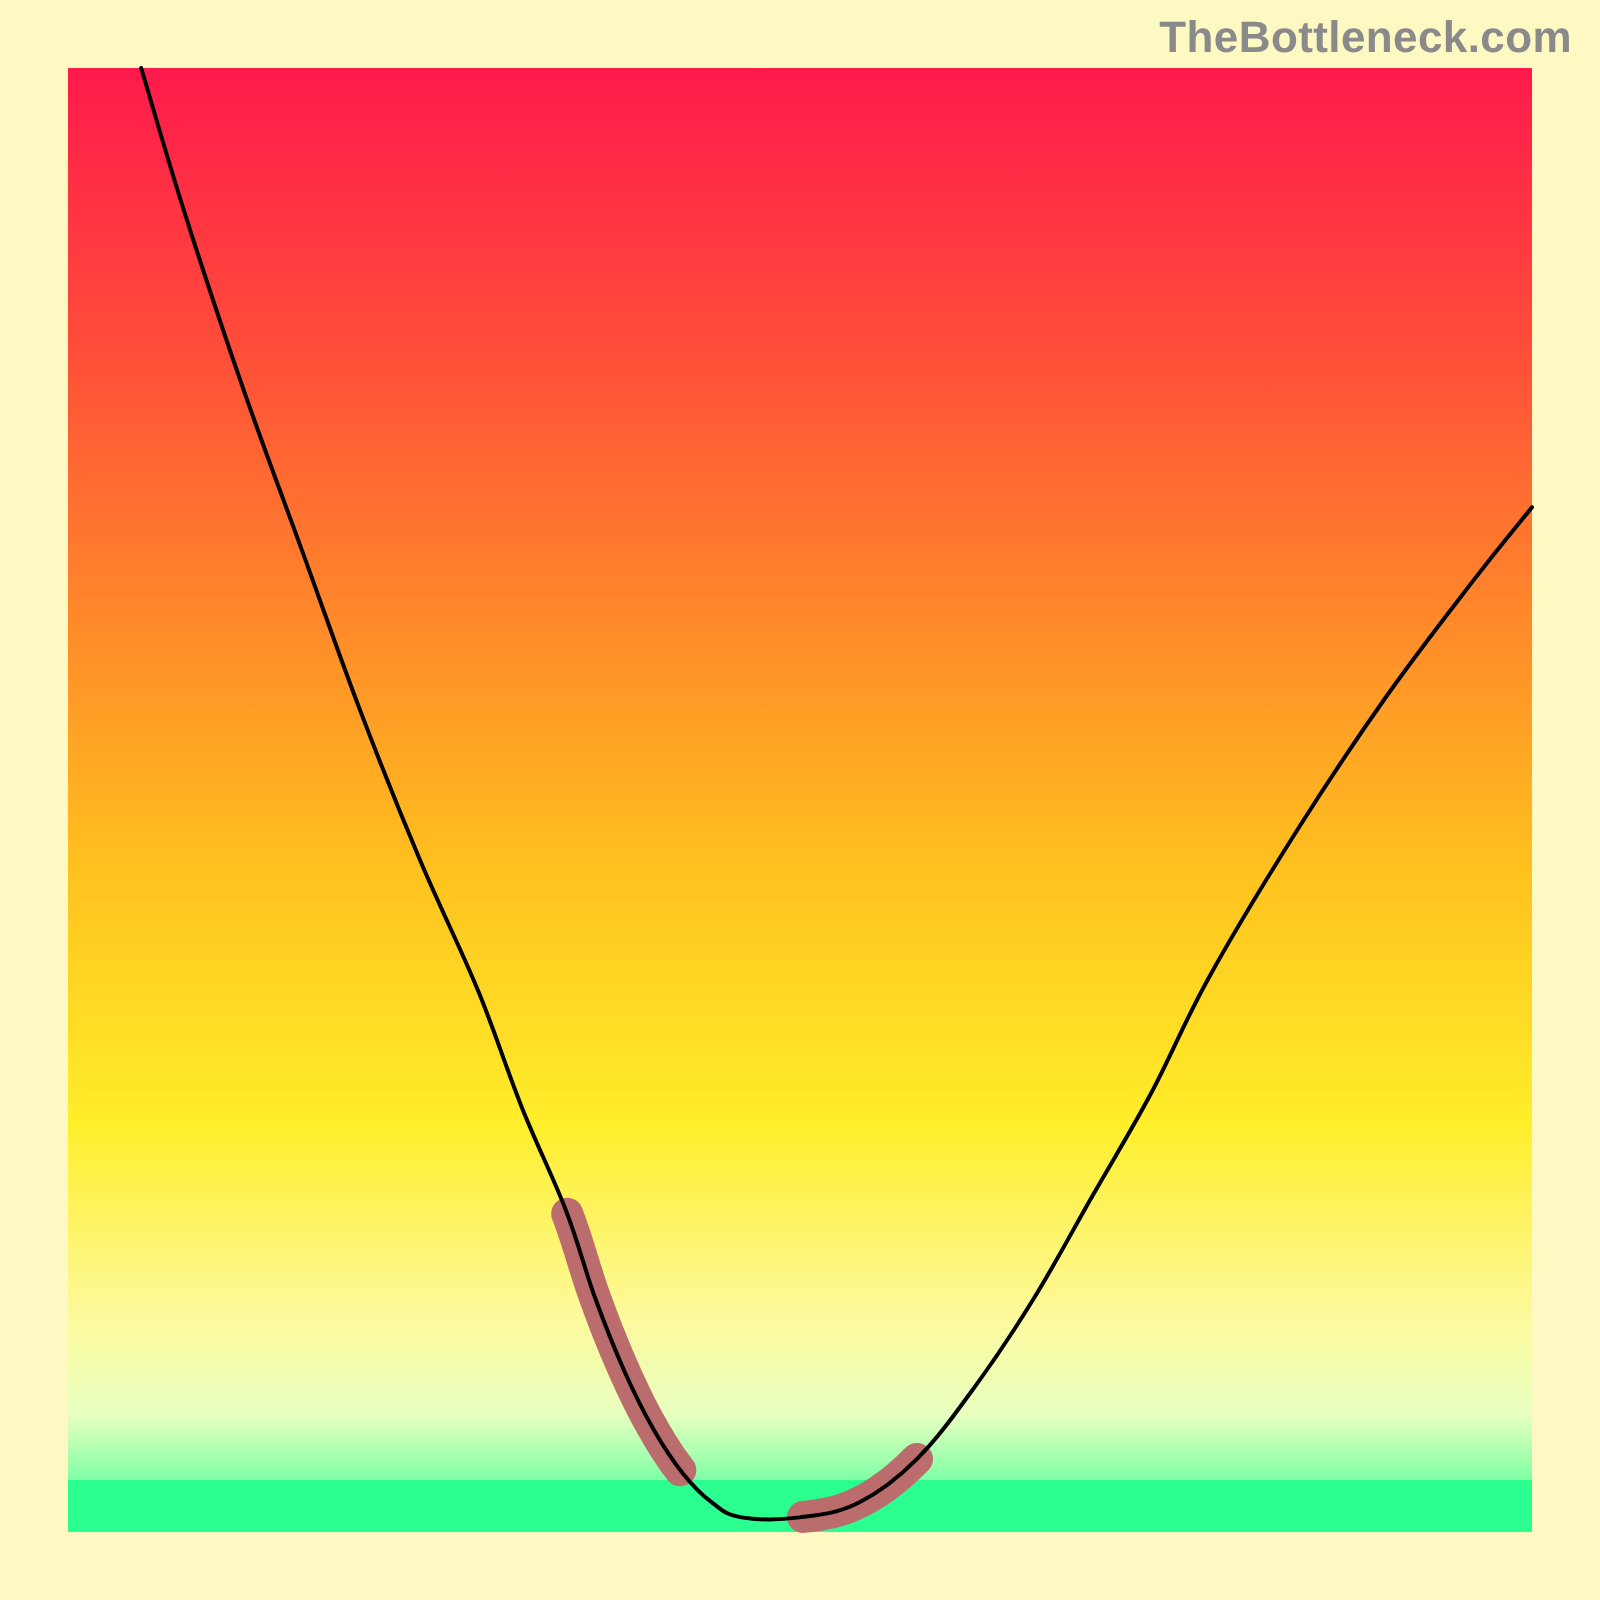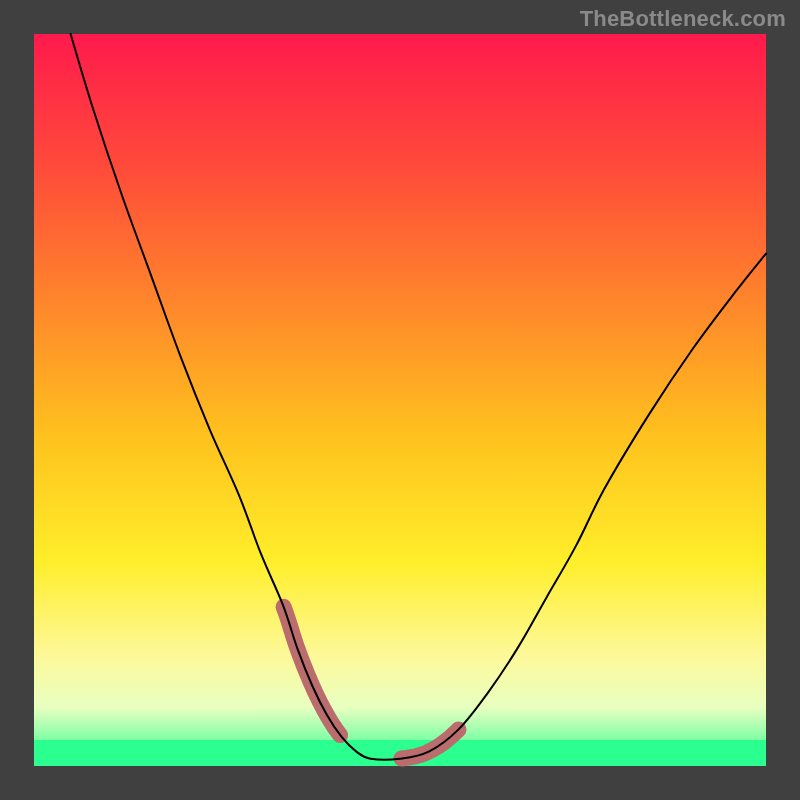--- a/index.html
+++ b/index.html
@@ -9,21 +9,21 @@
     height: 800px;
     background: #000000;
     overflow: hidden;
   }
   .frame {
     position: absolute;
     top: 0;
     left: 0;
     width: 800px;
     height: 800px;
-    background: #404040;
+    background: #fef9c3;
   }
   .plot-area {
     position: absolute;
     top: 34px;
     left: 34px;
     width: 732px;
     height: 732px;
     
   }
   .watermark {

